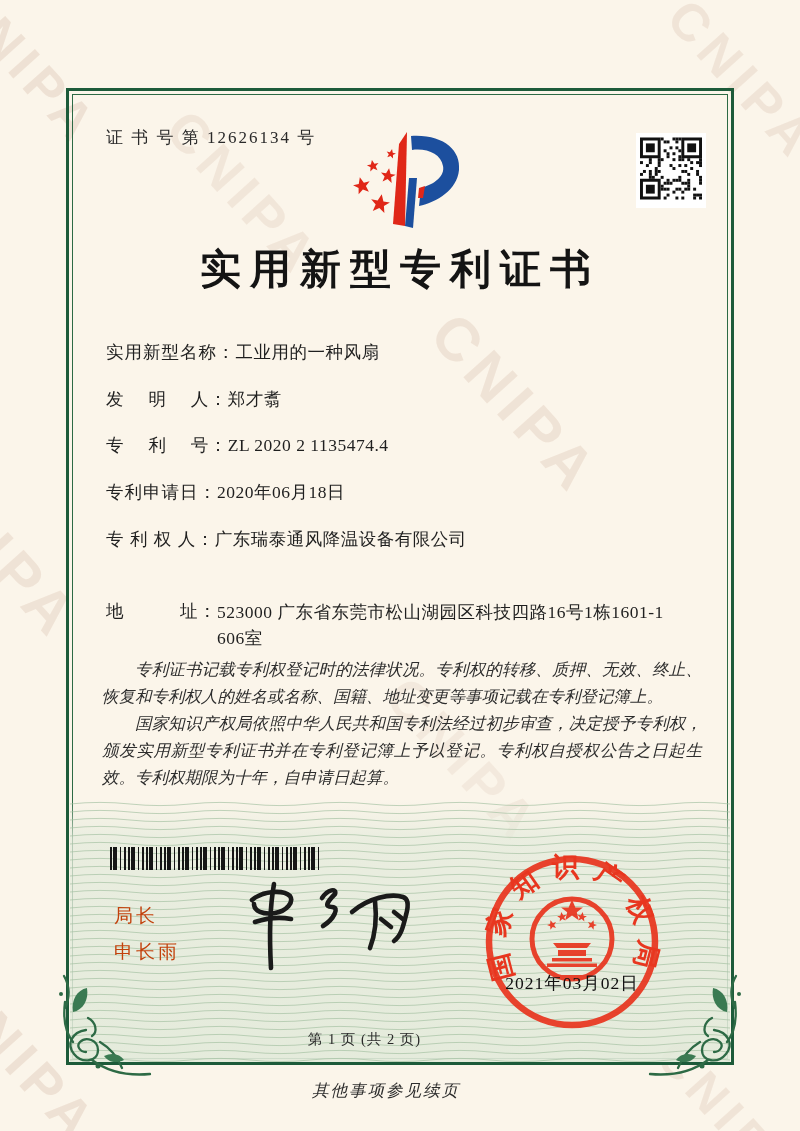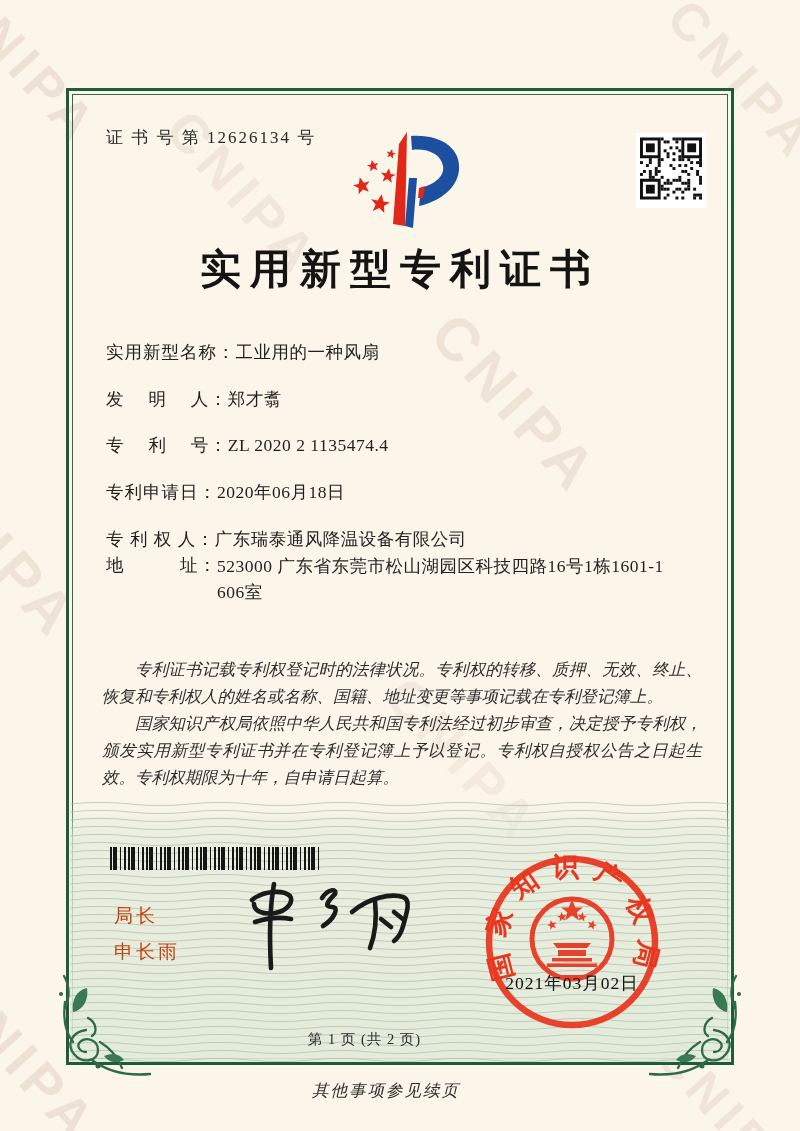--- a/index.html
+++ b/index.html
@@ -230,21 +230,21 @@
   </div>
   <div class="row" style="top:433px">
     <span class="lbl">专　 利　 号：</span><span class="val">ZL 2020 2 1135474.4</span>
   </div>
   <div class="row" style="top:480px">
     <span class="lbl">专利申请日：</span><span class="val">2020年06月18日</span>
   </div>
   <div class="row" style="top:527px">
     <span class="lbl">专 利 权 人：</span><span class="val">广东瑞泰通风降温设备有限公司</span>
   </div>
-  <div class="row" style="top:553px">
+  <div class="row" style="top:599px">
     <span class="lbl" style="vertical-align:top">地　　　址：</span><span class="addr-wrap"><span class="val">523000 广东省东莞市松山湖园区科技四路16号1栋1601-1</span><br><span class="val">606室</span></span>
   </div>
 
   <div class="body-par">
     <p>专利证书记载专利权登记时的法律状况。专利权的转移、质押、无效、终止、恢复和专利权人的姓名或名称、国籍、地址变更等事项记载在专利登记簿上。</p>
     <p>国家知识产权局依照中华人民共和国专利法经过初步审查，决定授予专利权，颁发实用新型专利证书并在专利登记簿上予以登记。专利权自授权公告之日起生效。专利权期限为十年，自申请日起算。</p>
   </div>
 
   <div class="barcode"></div>
 

